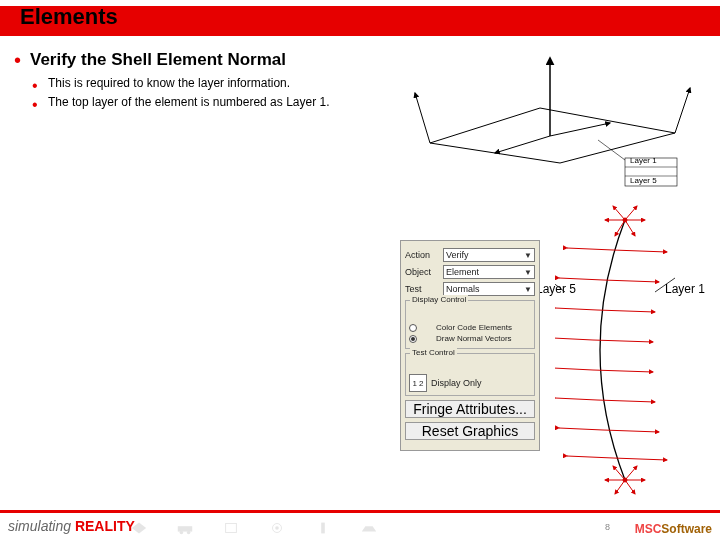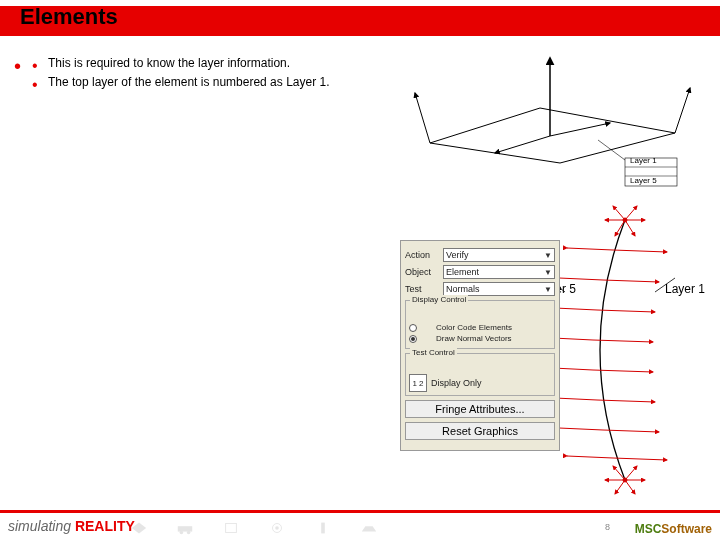--- a/index.html
+++ b/index.html
@@ -15,55 +15,56 @@
   .heading { font-weight: bold; font-size: 17px; }
   ul.sub { list-style: none; margin-top: 6px; }
   ul.sub > li { position: relative; padding-left: 18px; font-size: 12px; line-height: 1.25; margin-bottom: 4px; }
   ul.sub > li::before { content: "•"; color: #e60000; position: absolute; left: 2px; top: 0; font-size: 16px; }
   
   .diagram-top { position: absolute; top: 48px; left: 400px; width: 300px; height: 150px; }
   
   .diagram-right { position: absolute; top: 200px; left: 555px; width: 155px; height: 300px; }
   .layer-label { position: absolute; font-size: 12px; color: #000; }
   
-  .panel { position: absolute; top: 240px; left: 400px; width: 160px; background: #ece9d8; border: 1px solid #999; font-size: 9px; color: #222; padding: 4px 4px 10px 4px; }
+  .panel { position: absolute; top: 240px; left: 400px; width: 140px; background: #ece9d8; border: 1px solid #999; font-size: 9px; color: #222; padding: 4px 4px 10px 4px; }
   .row { display: flex; align-items: center; margin: 3px 0; gap: 4px; }
   .row .lbl { flex: 0 0 34px; }
   .dd { flex: 1; background: #fff; border: 1px solid #7a7a7a; height: 14px; display: flex; align-items: center; justify-content: space-between; padding: 0 2px; font-size: 9px; }
   .dd .chev { font-size: 8px; color: #333; }
   .fieldset { border: 1px solid #aaa; margin: 4px 0; padding: 20px 3px 3px 3px; position: relative; }
   .fieldset .legend { position: absolute; top: -6px; left: 4px; background: #ece9d8; padding: 0 2px; font-size: 8px; }
   .radiolike { display: flex; align-items: flex-end; gap: 19px; margin: 2px 0; font-size: 8px; }
   .radiolike .dot { width: 8px; height: 8px; border: 1px solid #555; border-radius: 50%; background: #fff; display: inline-block; }
   .radiolike .dot.on::after { content: ""; display: block; width: 4px; height: 4px; background: #333; border-radius: 50%; margin: 1px auto 0 auto; }
   .tinybox { width: 18px; height: 18px; border: 1px solid #777; background: #fff; display: inline-block; margin-right: 4px; vertical-align: middle; font-size: 8px; text-align: center; line-height: 18px; }
-  .btn { display: block; width: 100%; height: 18px; background: #efefef; border: 1px solid #999; font-size: 11px; margin-top: 4px; cursor: pointer; }
+  .btn { display: block; width: 100%; height: 18px; background: #efefef; border: 1px solid #999; font-size: 14px; margin-top: 4px; cursor: pointer; }
   
   .footer { position: absolute; bottom: 0; left: 0; right: 0; height: 30px; border-top: 3px solid #e60000; }
   .footer-left { position: absolute; left: 8px; bottom: 6px; font-size: 14px; font-style: italic; color: #888; }
   .footer-left .sim { color: #666; }
   .footer-left .real { color: #e60000; font-weight: bold; font-style: normal; }
   .footer-icons { position: absolute; left: 130px; bottom: 4px; display: flex; gap: 28px; opacity: .25; }
   .fic { width: 18px; height: 16px; }
   .footer-logo { position: absolute; right: 8px; bottom: 4px; font-size: 12px; }
-  .footer-logo .m { font-weight: bold; color: #4d7c0f; }
+  .footer-logo .m { font-weight: bold; color: #ef4444; }
   .footer-logo .s { color: #a16207; font-weight: bold; }
   .page-num { position: absolute; right: 110px; bottom: 8px; font-size: 9px; color: #888; }
 </style>
 </head>
 <body>
 <div class="slide">
 
 <div class="title-bar"></div>
 <div class="title-text">Elements</div>
 <div class="title-underline"></div>
 
 <div class="content">
   <ul class="top">
     <li>
+      <span class="heading">Verify the Shell Element Normal</span>
       <ul class="sub">
         <li>This is required to know the layer information.</li>
         <li>The top layer of the element is numbered as Layer 1.</li>
       </ul>
     </li>
   </ul>
 </div>
 
 <div class="diagram-top">
   <svg viewBox="0 0 300 150" width="300" height="150">

